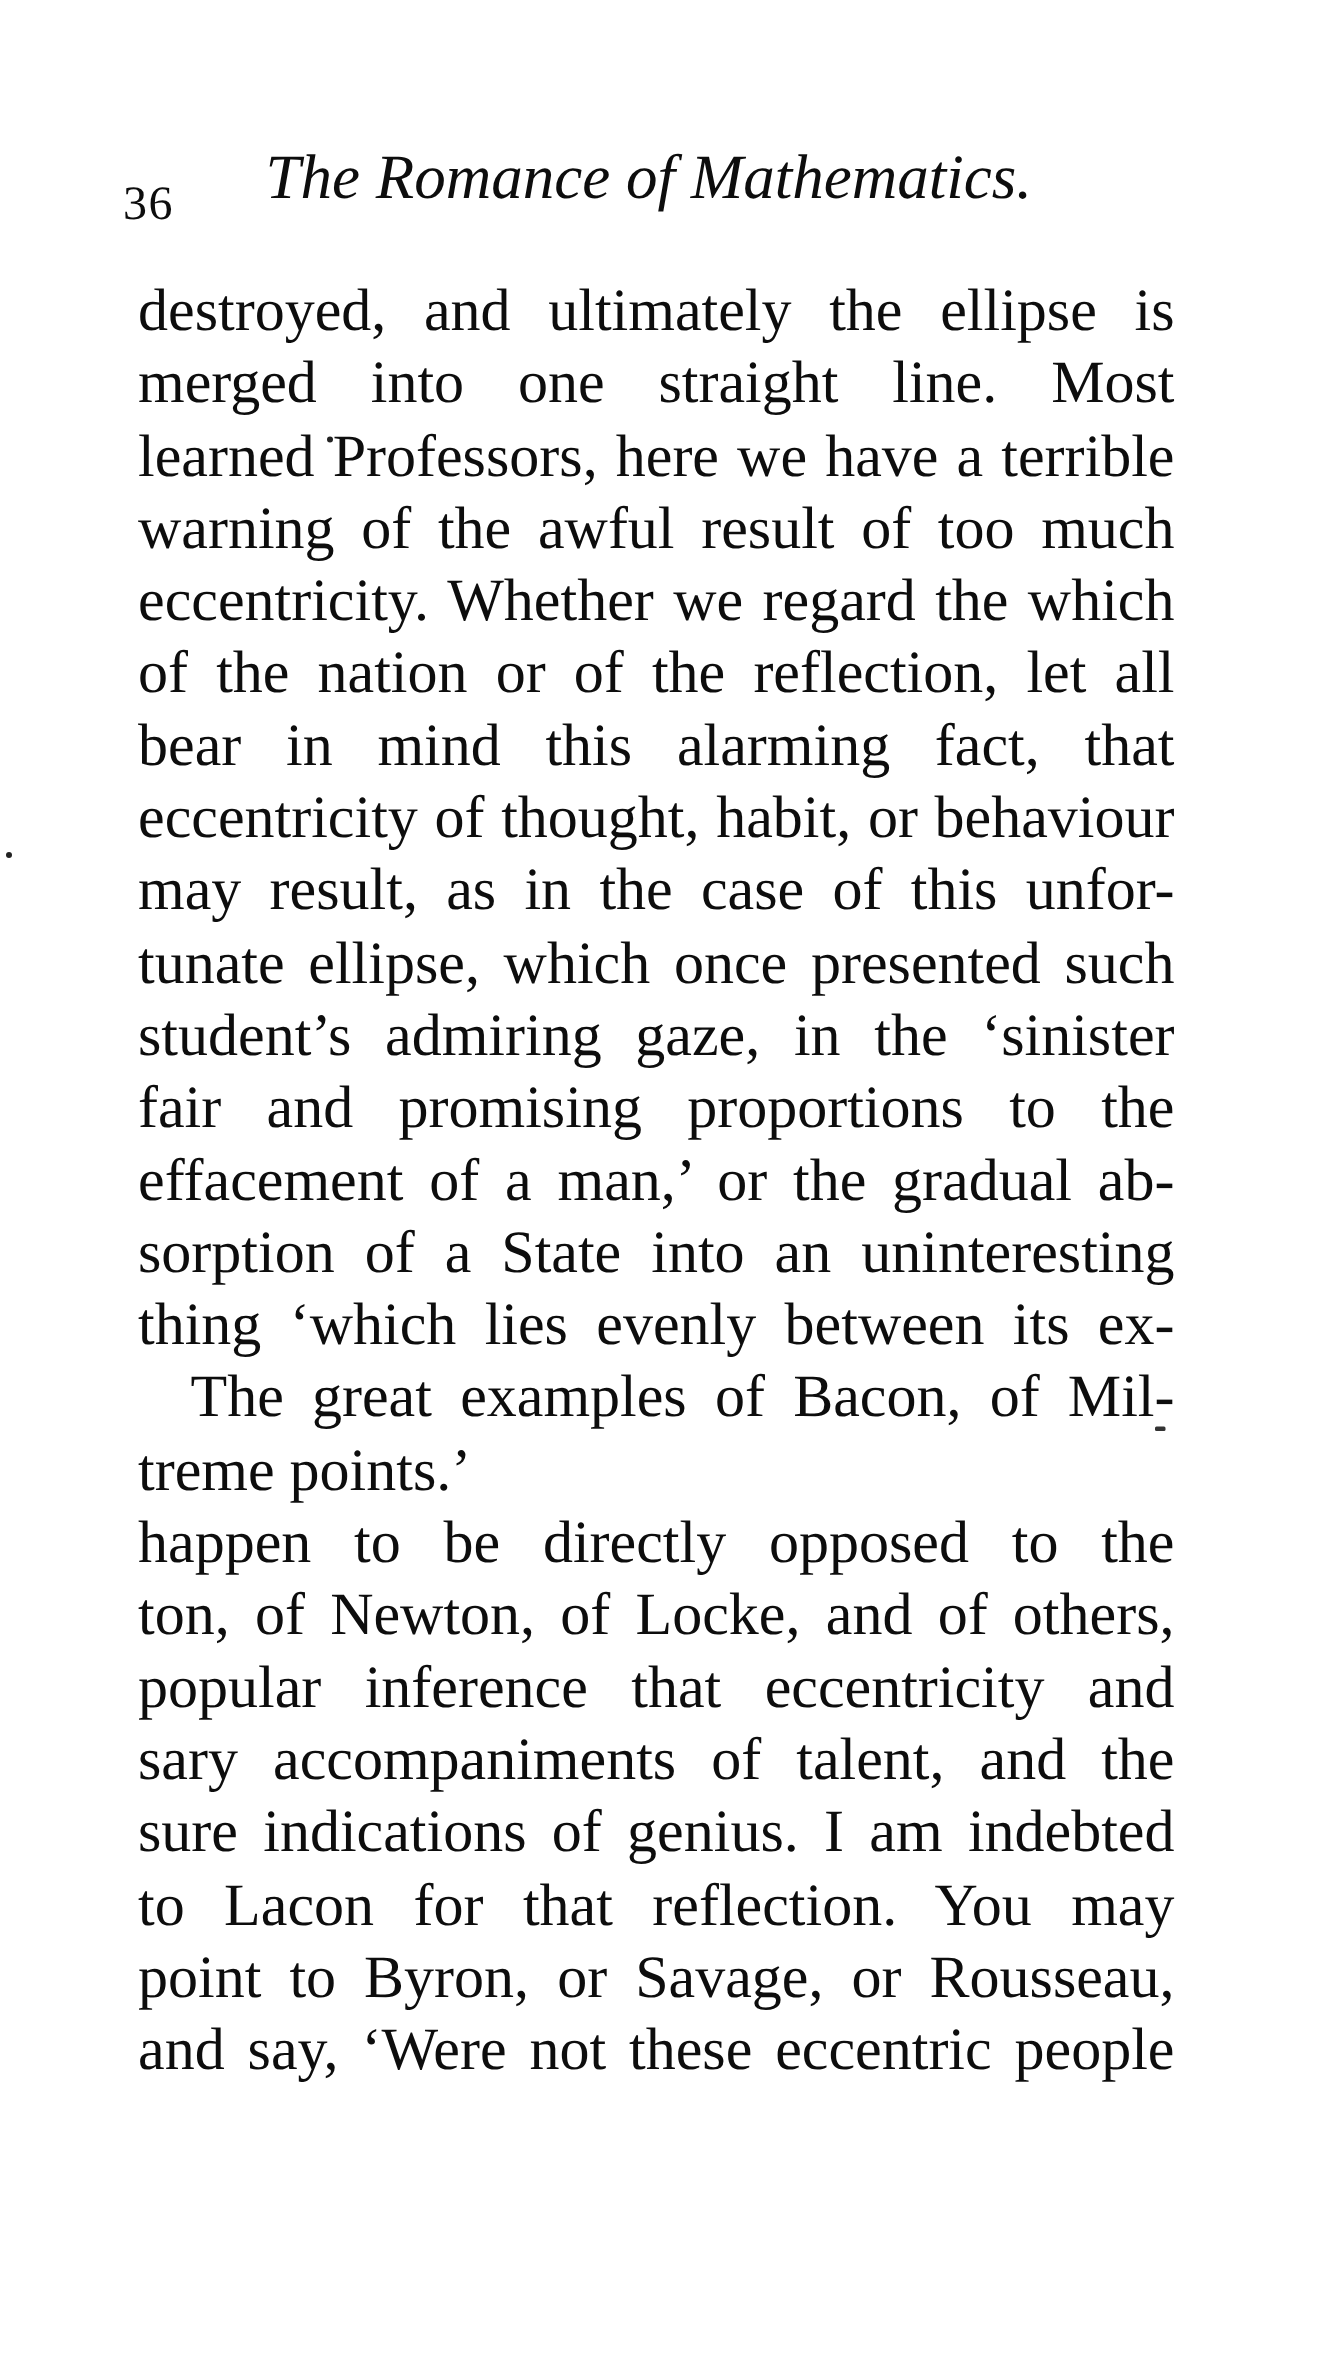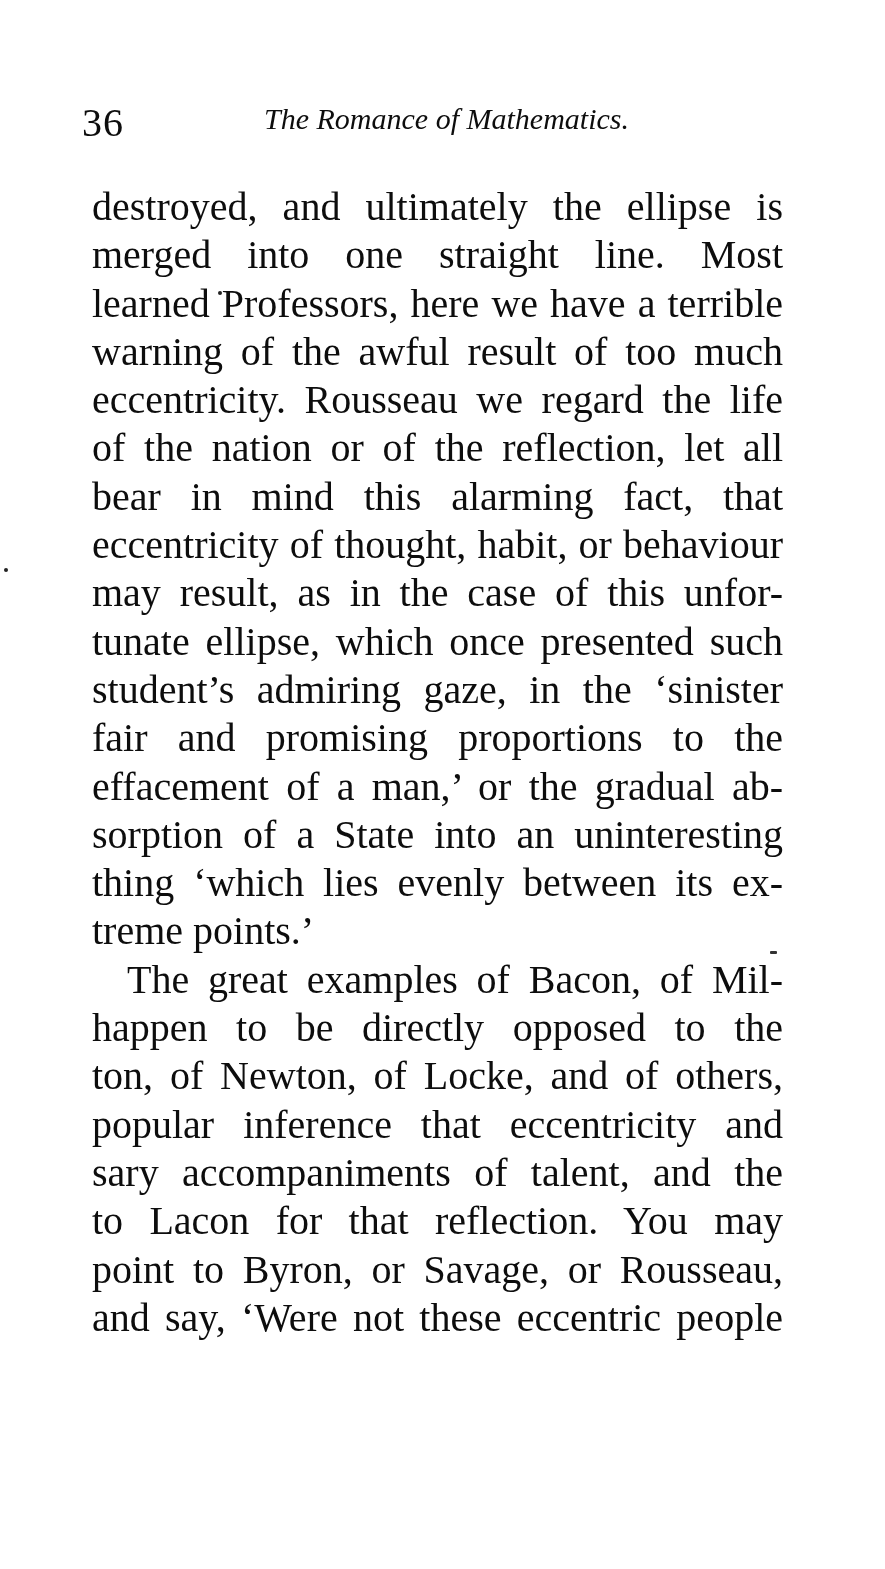--- a/index.html
+++ b/index.html
@@ -16,32 +16,32 @@
     position: absolute;
     left: 82px;
     top: 94px;
     width: 701px;
     height: 52px;
     line-height: 50px;
   }
   .page-num {
     position: absolute;
     left: 0;
-    top: 4px;
-    font-size: 40px;
+    top: 16px;
+    font-size: 32px;
     letter-spacing: 1px;
   }
   .head-title {
     position: absolute;
     left: 50%;
     top: 0;
     transform: translateX(-50%);
-    margin-left: 14px;
+    margin-left: 0;
     font-style: italic;
-    font-size: 30px;
+    font-size: 42px;
     white-space: nowrap;
   }
   .text-block {
     position: absolute;
     left: 82px;
     top: 183px;
     width: 701px;
   }
   .line {
     height: 48.3px;
@@ -69,37 +69,38 @@
   <header class="running-head">
     <span class="page-num">36</span>
     <span class="head-title">The Romance of Mathematics.</span>
   </header>
 
   <main class="text-block">
     <div class="line">destroyed, and ultimately the ellipse is</div>
     <div class="line">merged into one straight line.  Most</div>
     <div class="line">learned Professors, here we have a terrible</div>
     <div class="line">warning of the awful result of too much</div>
-    <div class="line">eccentricity.  Rousseau we regard the life</div>
+    <div class="line">eccentricity.  Whether we regard the which</div>
     <div class="line">of the nation or of the reflection, let all</div>
     <div class="line">bear in mind this alarming fact, that</div>
     <div class="line">eccentricity of thought, habit, or behaviour</div>
     <div class="line">may result, as in the case of this unfor-</div>
     <div class="line">tunate ellipse, which once presented such</div>
     <div class="line">student’s admiring gaze, in the ‘sinister</div>
     <div class="line">fair and promising proportions to the</div>
     <div class="line">effacement of a man,’ or the gradual ab-</div>
     <div class="line">sorption of a State into an uninteresting</div>
     <div class="line">thing ‘which lies evenly between its ex-</div>
+    <div class="line indent">The great examples of Bacon, of Mil-</div>
     <div class="line end-para">treme points.’</div>
-    <div class="line indent">The great examples of Bacon, of Mil-</div>
     <div class="line">happen to be directly opposed to the</div>
     <div class="line">ton, of Newton, of Locke, and of others,</div>
     <div class="line">popular inference that eccentricity and</div>
     <div class="line">sary accompaniments of talent, and the</div>
+    <div class="line">sure indications of genius.  I am indebted</div>
     <div class="line">to Lacon for that reflection.  You may</div>
     <div class="line">point to Byron, or Savage, or Rousseau,</div>
     <div class="line">and say, ‘Were not these eccentric people</div>
   </main>
 
   <div class="speck" style="left:4px; top:568px; width:4px; height:4px;"></div>
   <div class="speck" style="left:218px; top:291px; width:4px; height:4px;"></div>
   <div class="speck dash" style="left:770px; top:951px; width:7px; height:3px;"></div>
 
 </div>

